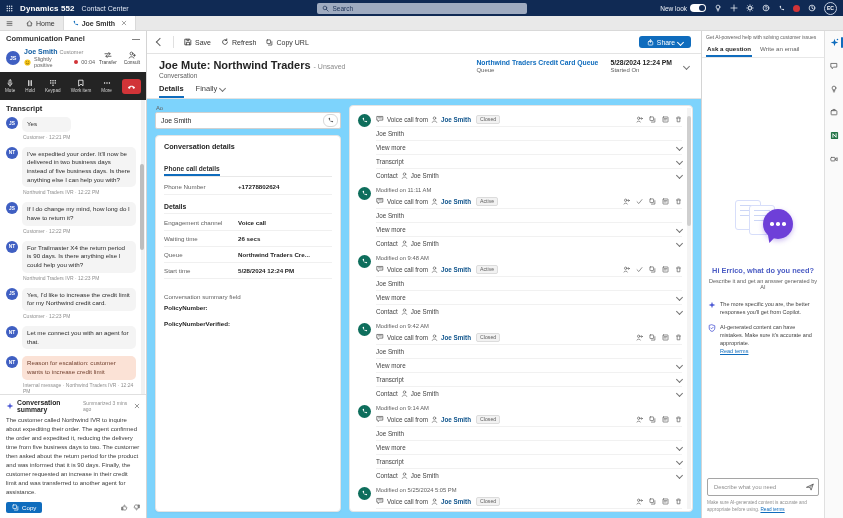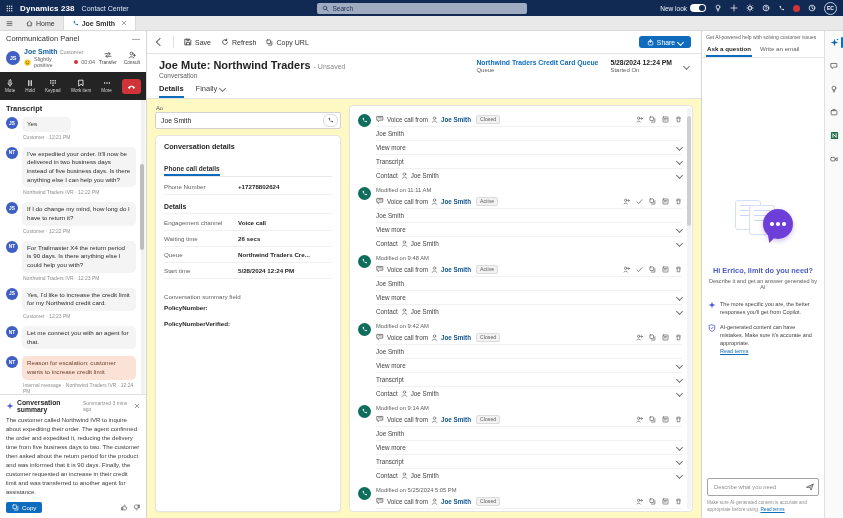--- a/index.html
+++ b/index.html
@@ -24,21 +24,21 @@
   
   .tabstrip{height:14px;background:#e9e9e9;display:flex;align-items:stretch;flex:none;border-bottom:1px solid #d9d9d9;}
   .ts-menu{width:18px;display:flex;align-items:center;justify-content:center;color:#444;}
   .ts-tab{display:flex;align-items:center;gap:3px;padding:0 8px;font-size:7px;color:#333;}
   .ts-tab.active{background:#fff;border-left:1px solid #d9d9d9;border-right:1px solid #d9d9d9;font-weight:700;}
   .ts-x{margin-left:3px;color:#666;}
   
   .appbody{flex:1;display:flex;min-height:0;}
   
   .comm{width:146px;flex:none;border-right:1px solid #d4d4d4;display:flex;flex-direction:column;background:#fff;min-height:0;}
-  .cp-head{height:15px;display:flex;align-items:center;justify-content:space-between;padding:0 6px;font-size:7.5px;font-weight:400;color:#333;flex:none;}
+  .cp-head{height:15px;display:flex;align-items:center;justify-content:space-between;padding:0 6px;font-size:7.5px;font-weight:700;color:#333;flex:none;}
   .cp-min{color:#555;font-size:8px;}
   .cp-cust{display:flex;align-items:center;gap:4px;padding:2px 6px 4px;flex:none;}
   .av{border-radius:50%;background:#3f5fc2;color:#fff;display:flex;align-items:center;justify-content:center;font-weight:700;flex:none;}
   .cp-cust .av{width:14px;height:14px;font-size:5.5px;}
   .cp-cinfo{flex:1;min-width:0;}
   .cp-cname{font-size:7px;font-weight:700;color:#115ea3;}
   .cp-cname small{font-weight:400;color:#8a8a8a;font-size:5.5px;margin-left:2px;}
   .cp-csub{display:flex;align-items:center;gap:3px;font-size:5.5px;color:#616161;margin-top:1px;}
   .cp-csub .rec{width:4px;height:4px;border-radius:50%;background:#d13438;}
   .cp-act{display:flex;gap:7px;}
@@ -77,21 +77,21 @@
   .rh-title{font-size:11px;font-weight:700;color:#242424;}
   .rh-title small{font-size:7px;color:#8a8a8a;font-weight:400;margin-left:3px;}
   .rh-sub{font-size:6.5px;color:#616161;margin-top:1px;}
   .rh-right{margin-left:auto;display:flex;align-items:center;gap:12px;}
   .rh-col .v{font-size:6.8px;font-weight:700;color:#242424;}
   .rh-col .v.link{color:#0f6cbd;}
   .rh-col .l{font-size:6px;color:#616161;margin-top:1px;}
   .form-tabs{height:17px;flex:none;display:flex;align-items:stretch;gap:12px;padding:0 12px;border-bottom:1px solid #e3e3e3;font-size:7.5px;}
   .ftab{display:flex;align-items:center;gap:3px;color:#424242;border-bottom:2px solid transparent;}
   .ftab.active{font-weight:700;color:#242424;border-bottom-color:#0f6cbd;}
-  .form-body{flex:1;min-height:0;display:flex;gap:8px;padding:6px 8px;background:#fef9c3;overflow:hidden;}
+  .form-body{flex:1;min-height:0;display:flex;gap:8px;padding:6px 8px;background:#7dd3fc;overflow:hidden;}
   .col-left{width:186px;flex:none;display:flex;flex-direction:column;gap:6px;min-height:0;}
   .lk-label{font-size:5.8px;color:#616161;margin:0 0 1px 1px;}
   .lookup{height:15px;background:#fff;border:1px solid #d1d1d1;border-radius:2px;display:flex;align-items:center;padding:0 2px 0 5px;}
   .lookup .val{font-size:6.8px;color:#242424;flex:1;}
   .lk-btn{width:13px;height:11px;border:1px solid #d8d8d8;border-radius:6px;display:flex;align-items:center;justify-content:center;color:#555;}
   .card{background:#fff;border:1px solid #e4e4e4;border-radius:4px;box-shadow:0 1px 2px rgba(0,0,0,.04);padding:6px 8px;flex:1;min-height:0;overflow:hidden;}
   .card h3{margin:0 0 6px;font-size:7.2px;color:#242424;}
   .sec-tab{display:inline-block;font-size:6.6px;font-weight:700;color:#333;border-bottom:2px solid #0f6cbd;padding-bottom:2px;}
   .sec-tabrow{border-bottom:1px solid #e8e8e8;margin-bottom:2px;}
   .frow{display:flex;align-items:center;padding:4px 0;border-bottom:1px solid #f0f0f0;}
@@ -161,21 +161,21 @@
             <circle cx="8.2" cy="1.8" r="1"></circle>
             <circle cx="1.8" cy="5" r="1"></circle>
             <circle cx="5" cy="5" r="1"></circle>
             <circle cx="8.2" cy="5" r="1"></circle>
             <circle cx="1.8" cy="8.2" r="1"></circle>
             <circle cx="5" cy="8.2" r="1"></circle>
             <circle cx="8.2" cy="8.2" r="1"></circle>
           </g>
         </svg>
       </i>
-    <span class="tb-app">Dynamics 238</span>
+    <span class="tb-app">Dynamics 552</span>
     <span class="tb-mod">Contact Center</span>
     <div class="tb-search">
       <i class="ic">
           <svg width="7" height="7" viewBox="0 0 10 10" fill="none" stroke="currentColor" stroke-width="1" stroke-linecap="round" stroke-linejoin="round">
             <circle cx="4.2" cy="4.2" r="2.6"></circle>
             <path d="M6.2 6.2 L8.8 8.8"></path>
           </svg>
         </i>
       <span>Search</span>
     </div>
@@ -1038,21 +1038,21 @@
       <div class="cpl-body">
         <div class="illus">
           <div class="docA"></div>
           <div class="docB"></div>
           <div class="bubble-ai">
               <span class="d"></span>
               <span class="d"></span>
               <span class="d"></span>
             </div>
         </div>
-        <div class="cpl-greet">Hi Errico, limit do you need?</div>
+        <div class="cpl-greet">Hi Errico, what do you need?</div>
         <div class="cpl-sub">Describe it and get an answer generated by AI</div>
         <div class="cpl-tips" id="tipList">
             <div class="tip">
               <i class="ic" style="color:#4f5bd5;">
                 <svg width="8" height="8" viewBox="0 0 10 10" fill="none" stroke="currentColor" stroke-width="1" stroke-linecap="round" stroke-linejoin="round">
                   <path d="M5 .8 6 3.9 9.2 5 6 6.1 5 9.2 4 6.1.8 5 4 3.9Z" fill="currentColor" stroke="none"></path>
                 </svg>
               </i>
               <span class="tx">The more specific you are, the better responses you'll get from Copilot.</span>
             </div>

